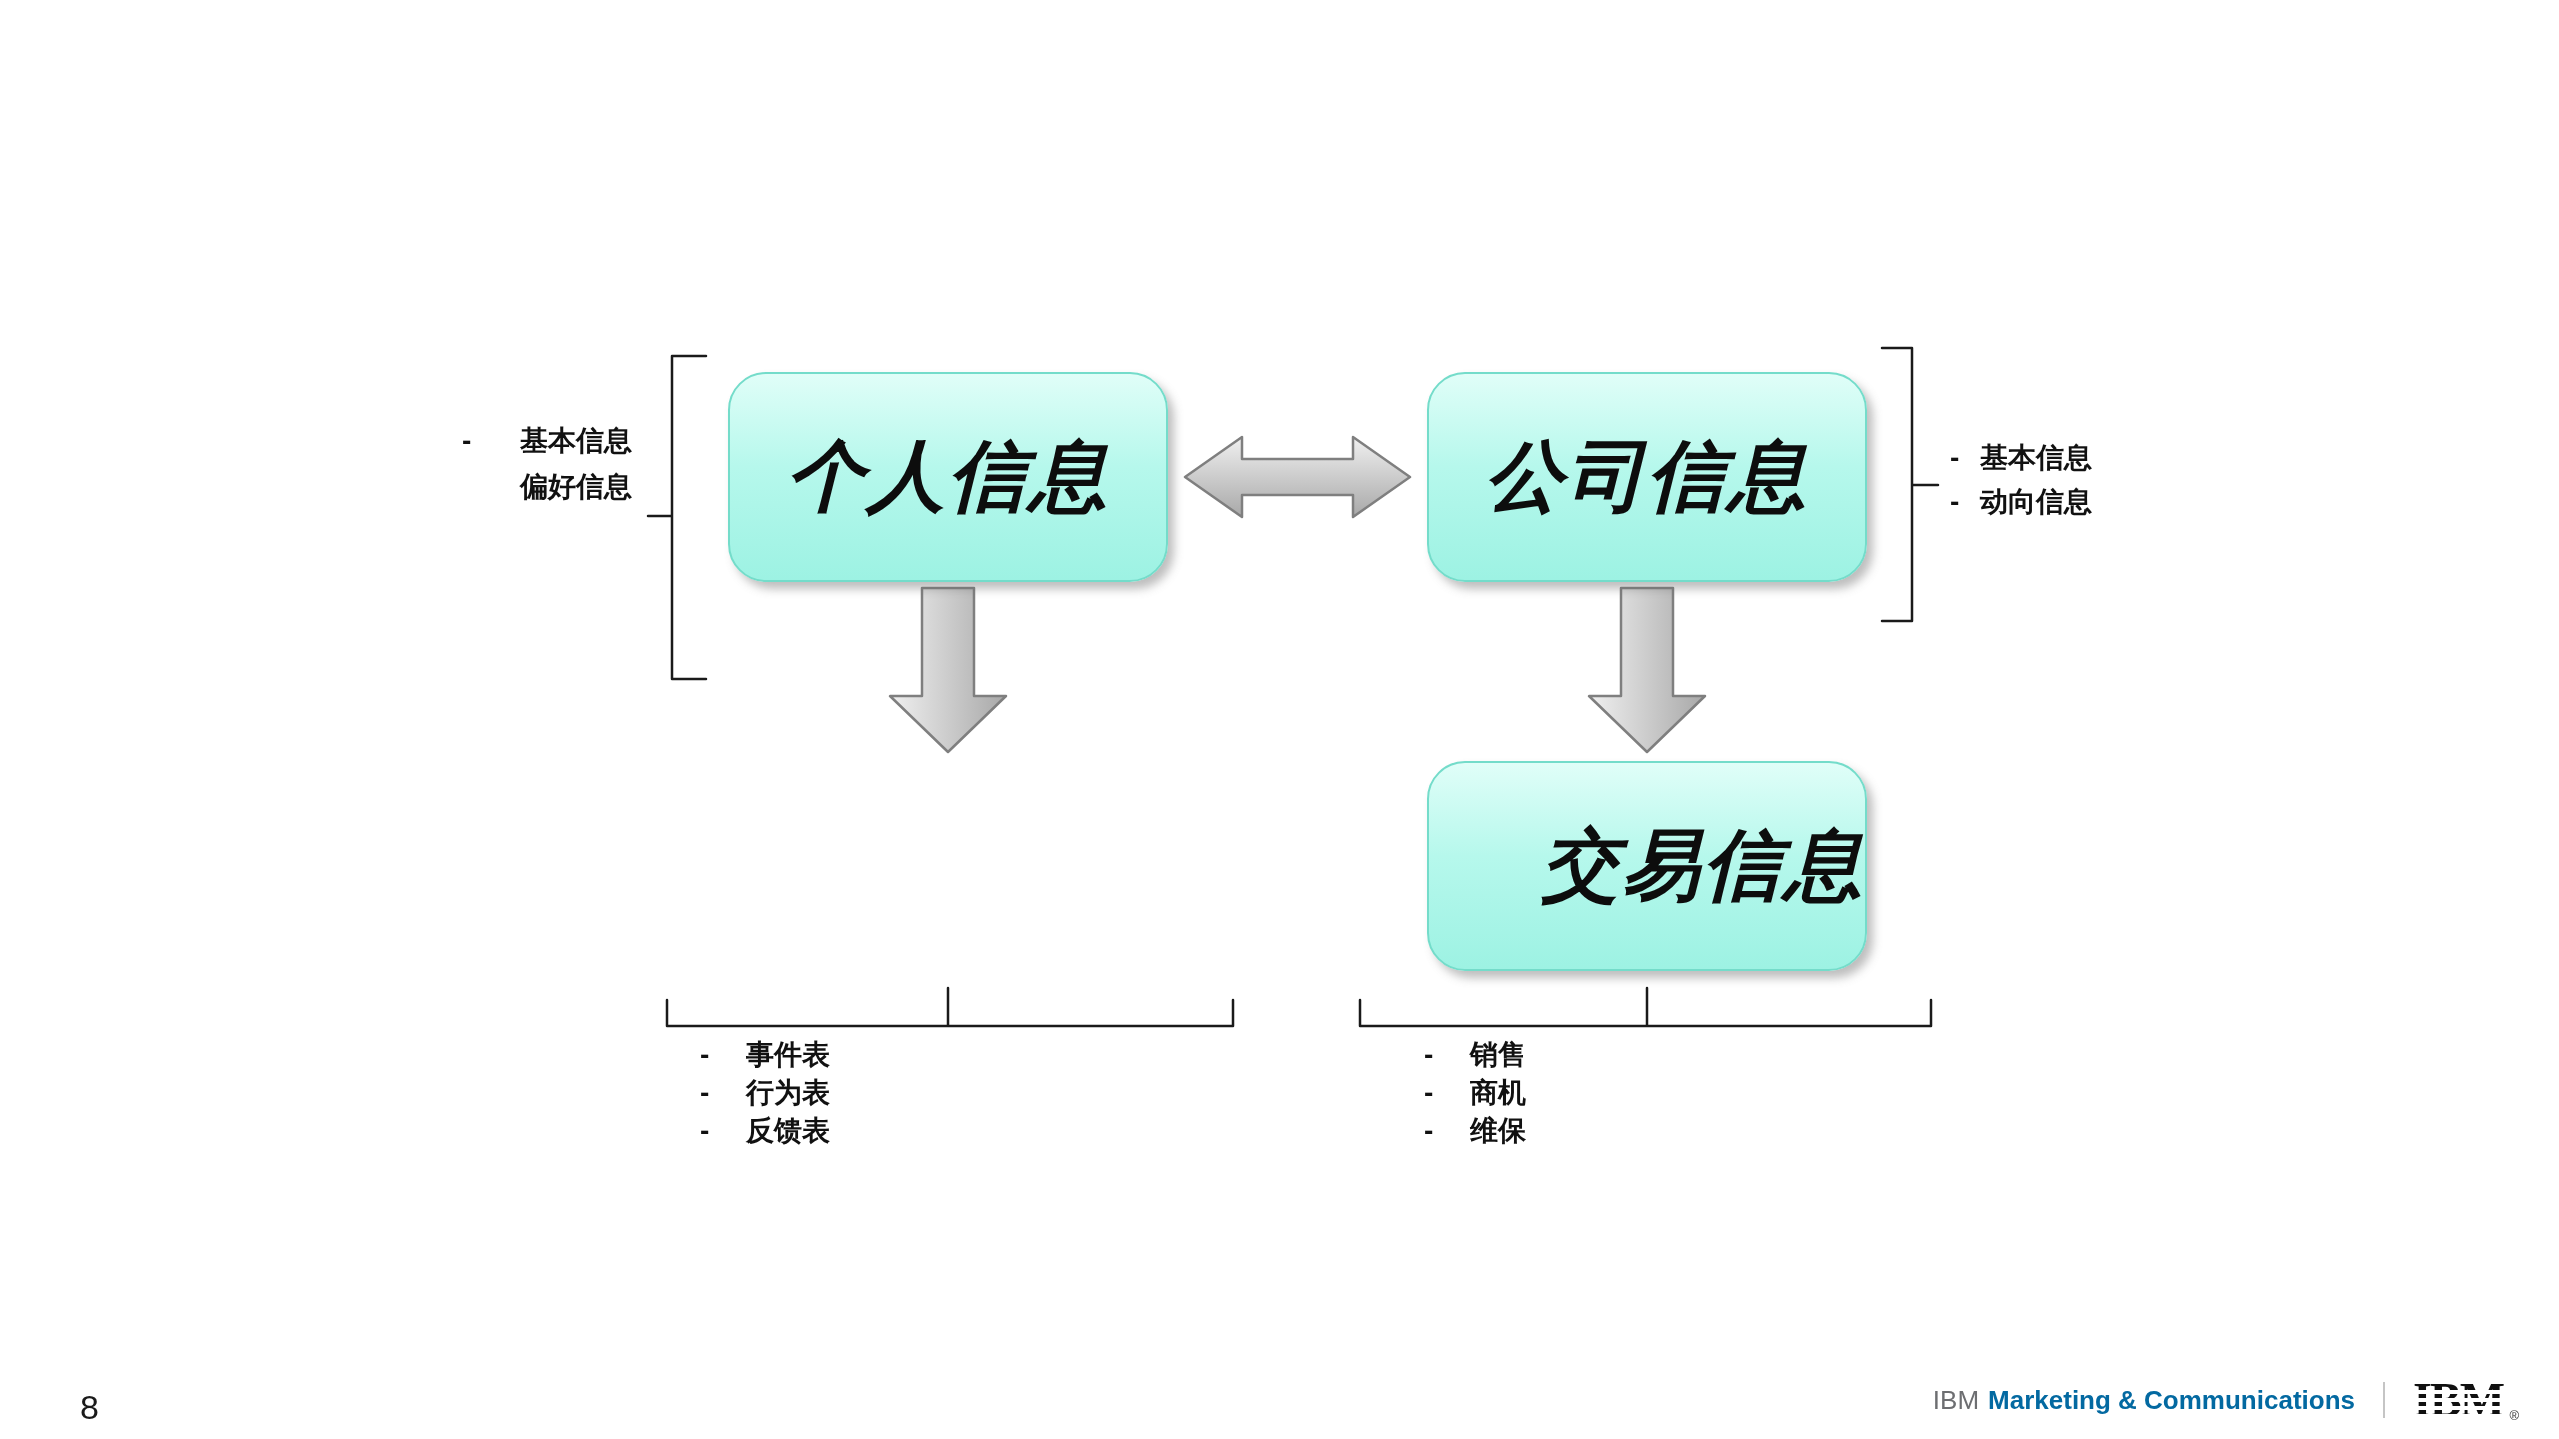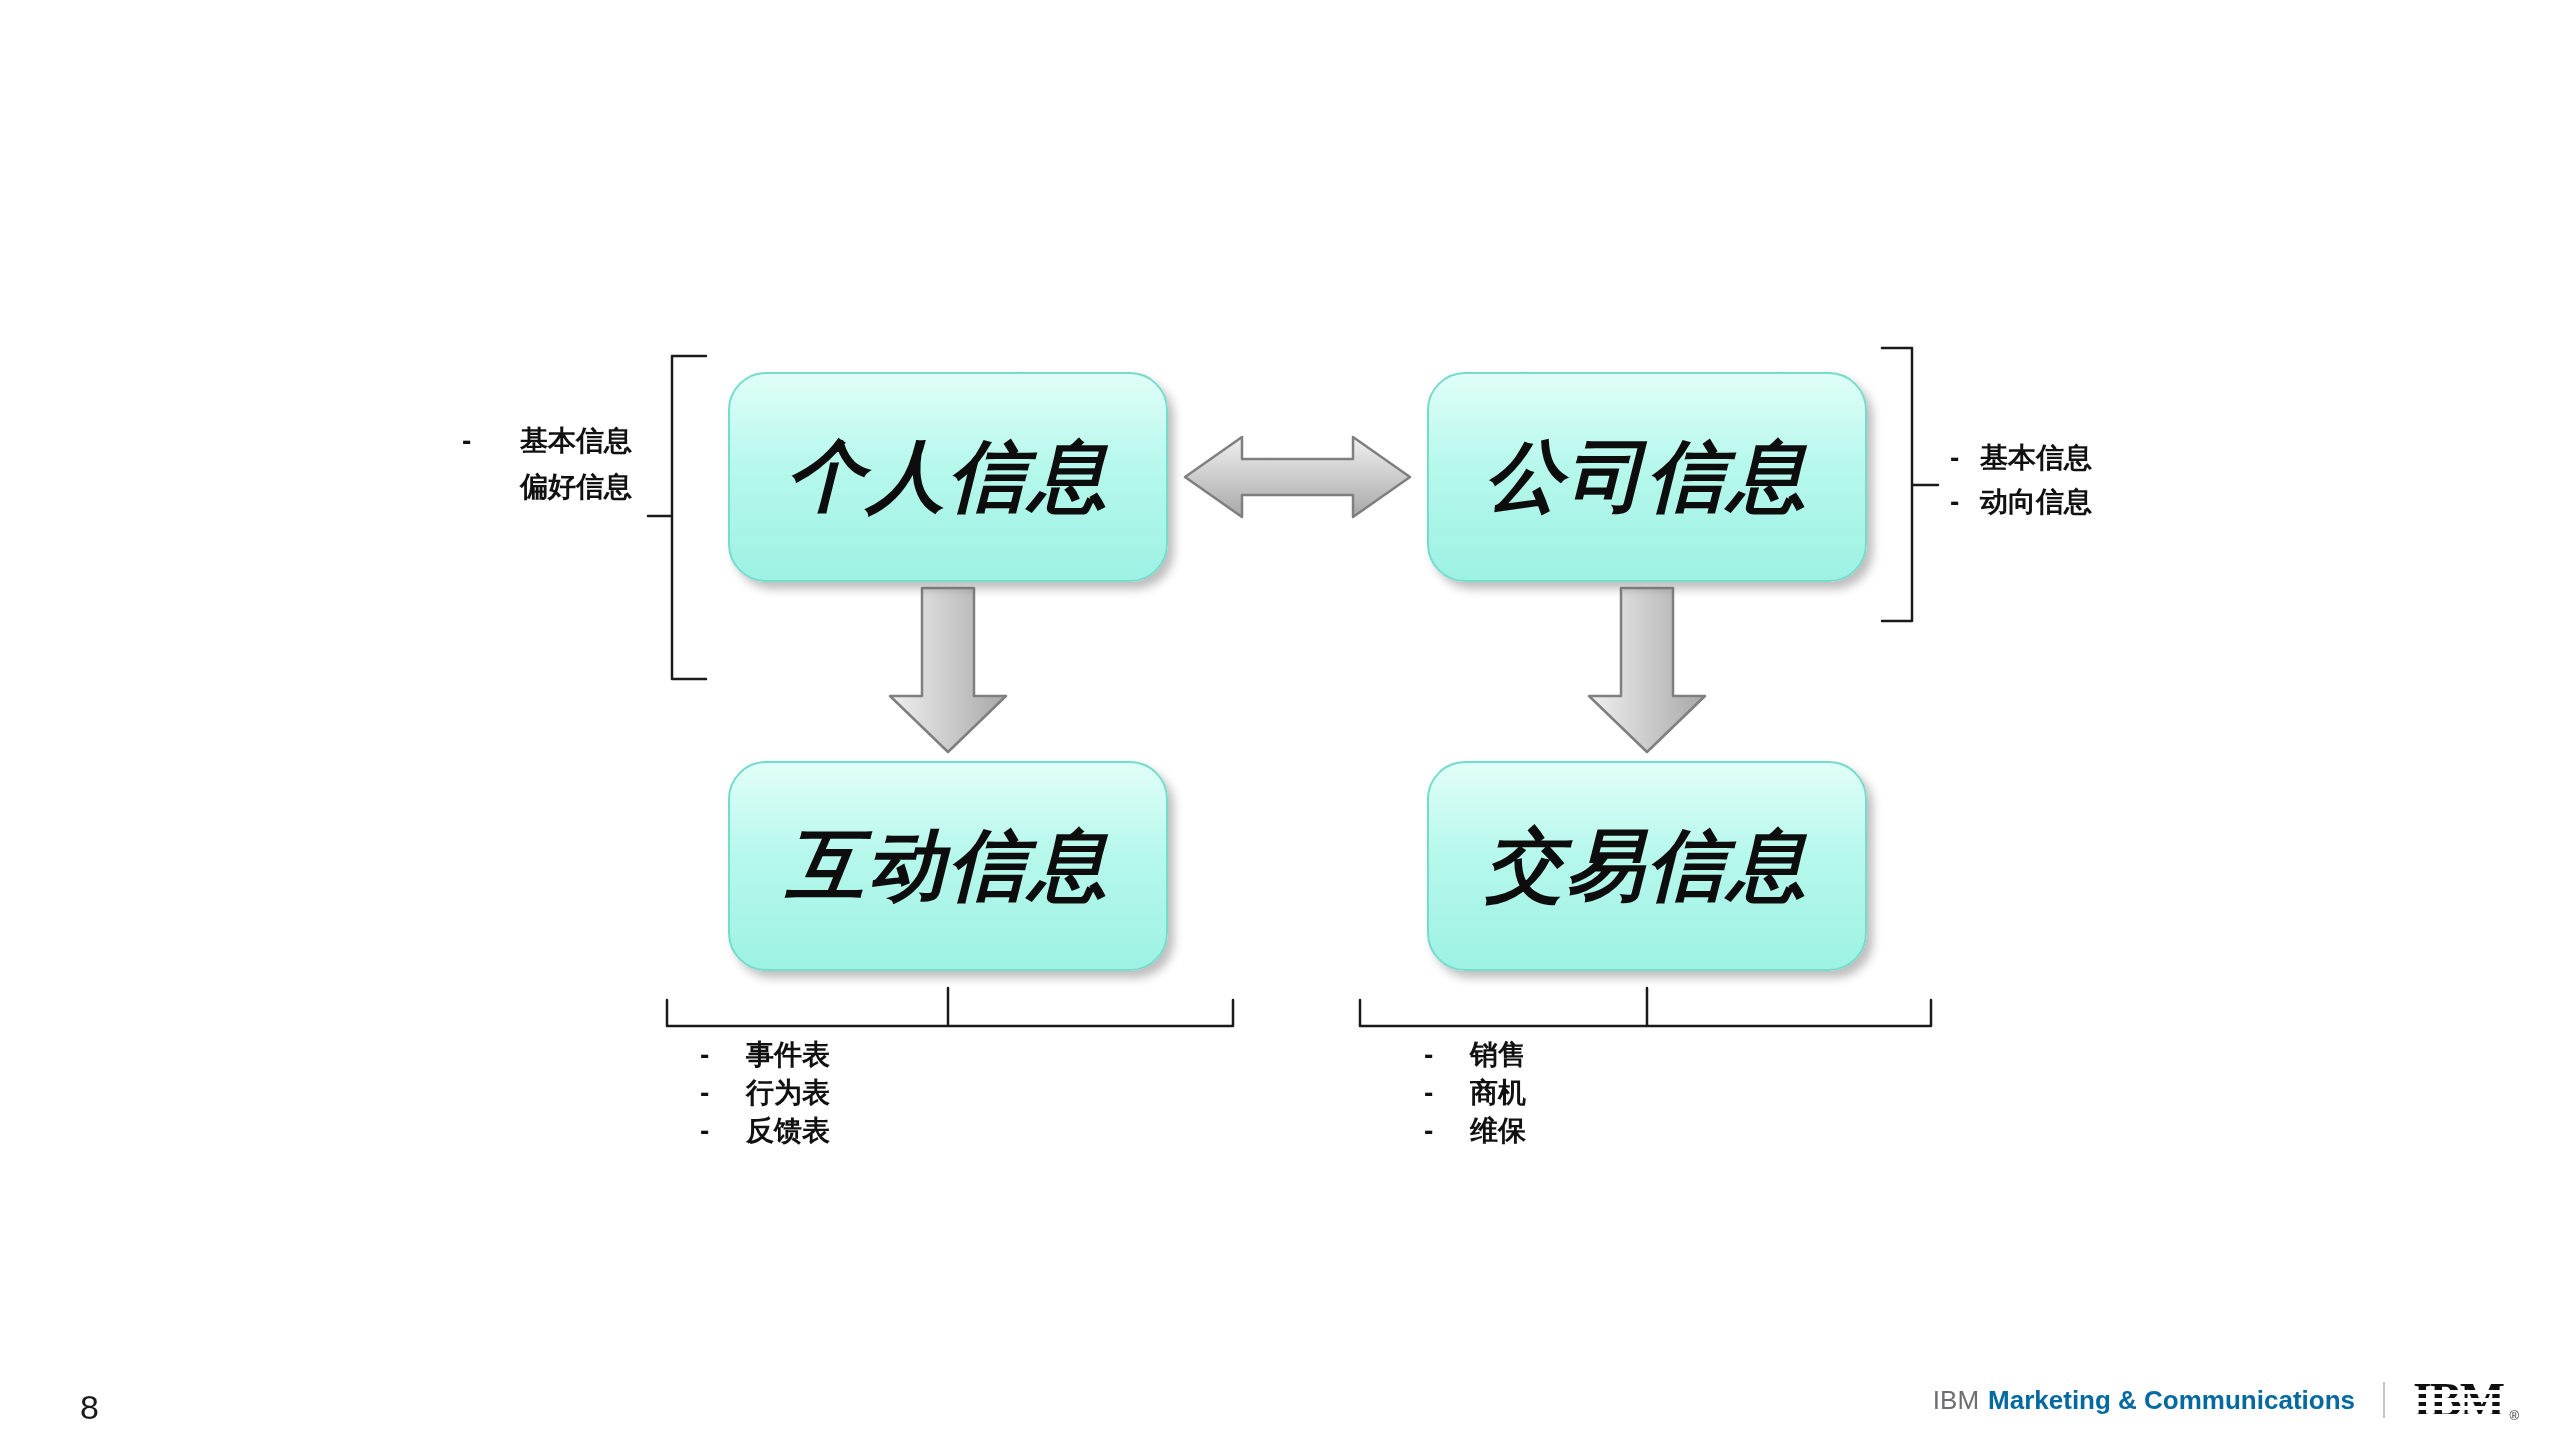--- a/index.html
+++ b/index.html
@@ -24,21 +24,21 @@
     position:absolute; width:440px; height:210px;
     border-radius:38px;
     background:linear-gradient(180deg,#e0fef8 0%,#b6f8ec 45%,#9df2e3 100%);
     border:2px solid #74dcca;
     box-shadow:6px 7px 10px rgba(110,110,110,0.45);
     display:flex; align-items:center; justify-content:center;font-style:italic;
   }
   #box-personal    { left:728px;  top:372px; }
   #box-company     { left:1427px; top:372px; }
   #box-interaction { left:728px;  top:761px; }
-  #box-transaction { left:1427px; top:761px; }
+  #box-transaction { left:1427px; top:761px;justify-content:flex-end; }
   .box-label {
     font-size:78px; font-weight:900; color:#0d0d0d; letter-spacing:3px;
     white-space:nowrap;
   }
 
   .notes { position:absolute; color:#111; font-weight:700; }
   .note-line { display:flex; align-items:baseline; }
   .marker { display:inline-block; flex:0 0 auto; }
 
   .personal-notes { left:462px; top:418px; font-size:28px; line-height:46px; }
@@ -107,23 +107,20 @@
 
     <path d="M1360,1000 L1360,1026 L1931,1026 L1931,1000 M1647,1026 L1647,988" fill="none" stroke="#1a1a1a" stroke-width="2.5" stroke-linejoin="round" stroke-linecap="round"></path>
   </svg>
 
   <div class="box" id="box-personal">
     <span class="box-label">个人信息</span>
   </div>
   <div class="box" id="box-company">
     <span class="box-label">公司信息</span>
   </div>
-  <div class="box" id="box-interaction">
-    <span class="box-label">互动信息</span>
-  </div>
   <div class="box" id="box-transaction">
     <span class="box-label">交易信息</span>
   </div>
 
   <div class="notes personal-notes">
       <div class="note-line">
       <span class="marker">-</span>
       <span class="note-text">基本信息</span>
     </div>
       <div class="note-line">

